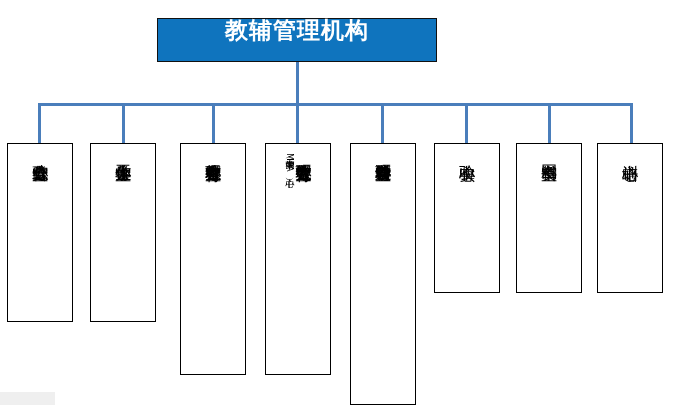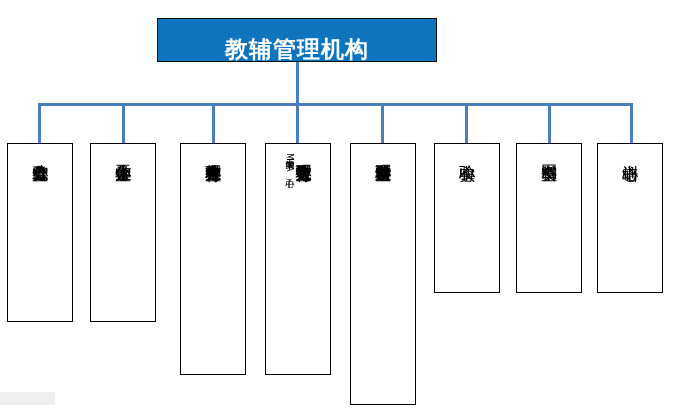--- a/index.html
+++ b/index.html
@@ -24,21 +24,21 @@
   .root-box {
     position: absolute;
     left: 157px;
     top: 18px;
     width: 280px;
     height: 44px;
     background: #0F74BE;
     border: 1px solid #111111;
     box-sizing: border-box;
     display: flex;
-    align-items: flex-end;
+    align-items: flex-start;
     justify-content: center;
   }
   .root-label {
     color: #ffffff;
     font-size: 23px;
     font-weight: bold;
     letter-spacing: 1px;
     line-height: 1;
     white-space: nowrap;
   }

